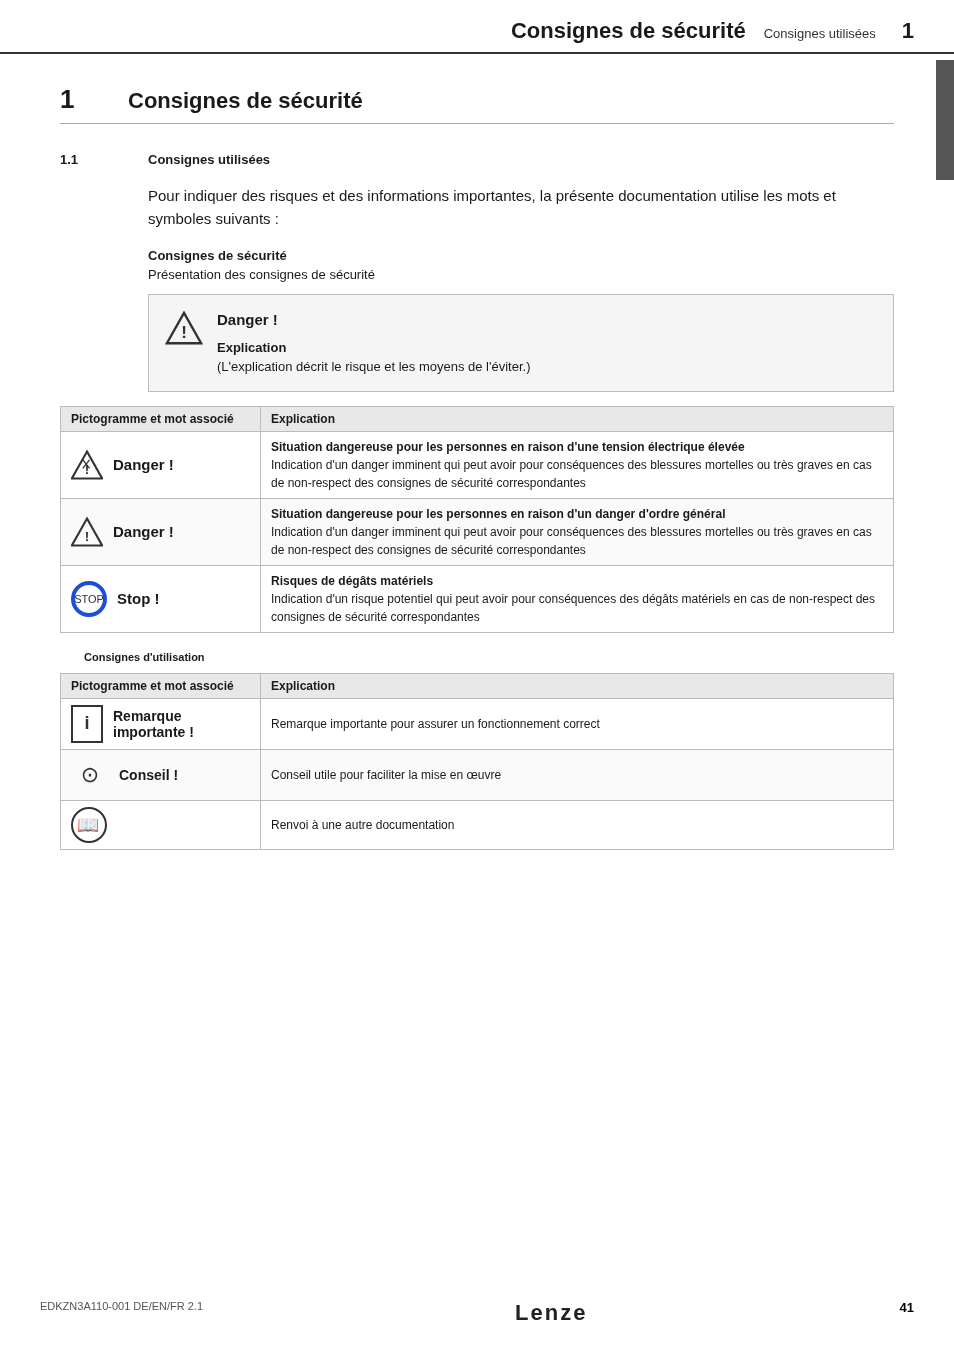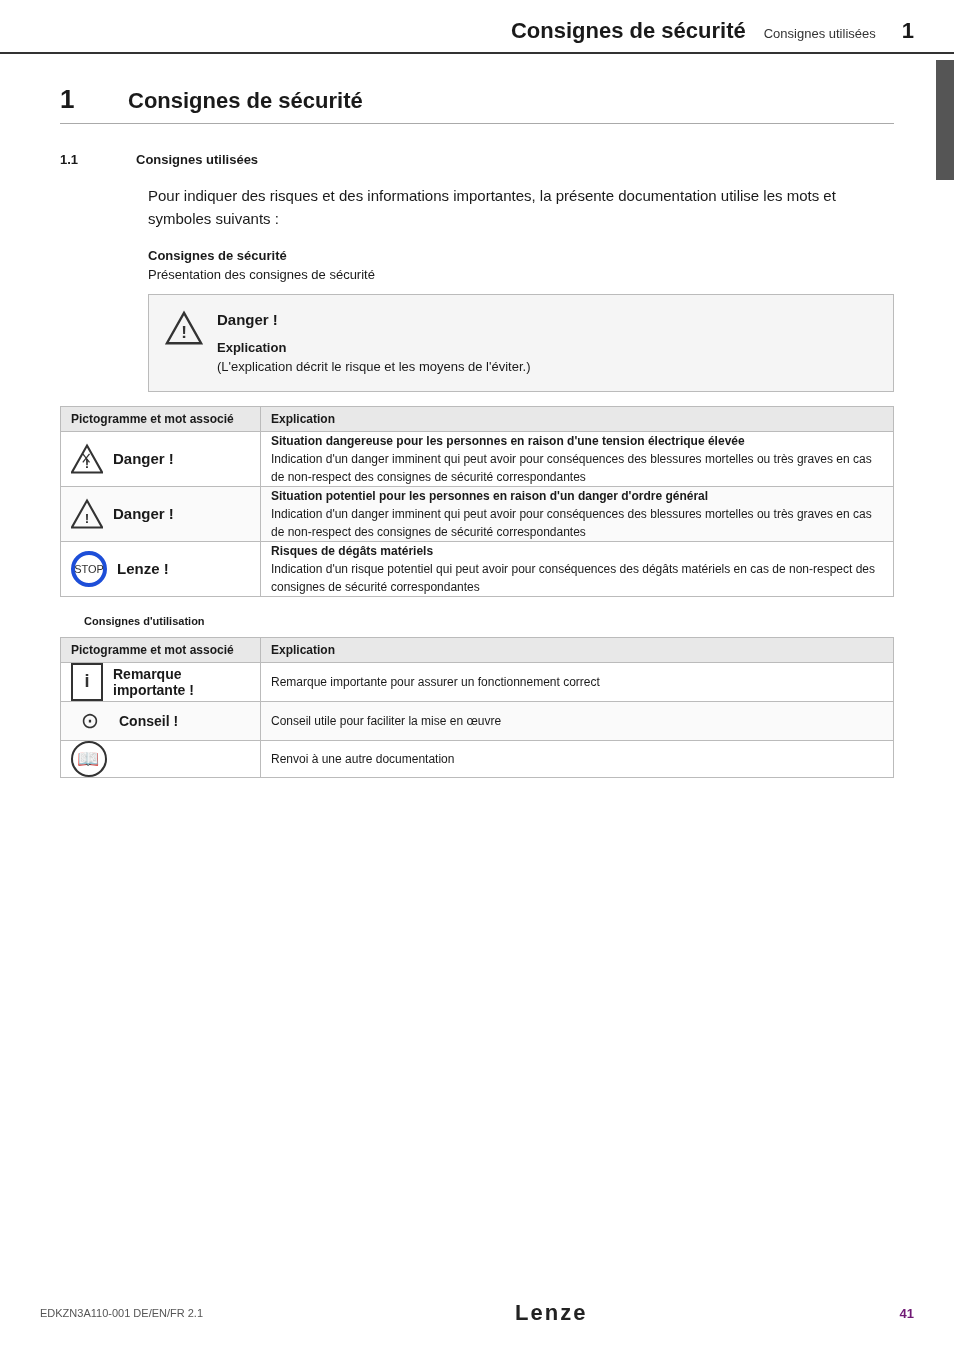--- a/index.html
+++ b/index.html
@@ -69,21 +69,21 @@
     }
     .chapter-title {
       font-size: 22px;
       font-weight: bold;
     }
 
     
     .section-heading {
       display: flex;
       align-items: baseline;
-      gap: 16px;
+      gap: 28px;
       margin-bottom: 18px;
     }
     .section-num {
       font-size: 13px;
       font-weight: bold;
       min-width: 60px;
     }
     .section-title {
       font-size: 13px;
       font-weight: bold;
@@ -153,21 +153,21 @@
     .safety-table th {
       background: #e8e8e8;
       border: 1px solid #bbb;
       padding: 5px 10px;
       text-align: left;
       font-weight: bold;
       font-size: 12px;
     }
     .safety-table td {
       border: 1px solid #bbb;
-      padding: 0 10px;
+      padding: 6px 10px;
       vertical-align: middle;
       margin-left: 44px;
     }
     .safety-table tr:nth-child(even) td {
       background: #fafafa;
     }
     .td-icon-word {
       display: flex;
       align-items: center;
       gap: 10px;
@@ -250,35 +250,34 @@
     }
 
     
     .page-footer {
       position: absolute;
       bottom: 24px;
       left: 0;
       right: 0;
       display: flex;
       justify-content: space-between;
-      align-items: center;
       padding: 0 40px;
       font-size: 11px;
       color: #555;
     }
     .footer-logo {
       font-size: 22px;
       font-weight: bold;
       color: #222;
       letter-spacing: 2px;
     }
     .footer-page {
       font-size: 13px;
       font-weight: bold;
-      color: #701a75;
+      color: #000000;
     }
 
     
     .warn-svg {
       width: 38px;
       height: 38px;
       flex-shrink: 0;
     }
     .warn-svg-sm {
       width: 32px;
@@ -361,30 +360,30 @@
       <div class="td-icon-word">
         <svg class="warn-svg-sm" viewBox="0 0 38 36" xmlns="http://www.w3.org/2000/svg">
       <polygon points="19,2 37,34 1,34" fill="none" stroke="#333" stroke-width="2.5"></polygon>
       <text x="19" y="29" text-anchor="middle" font-size="16" font-weight="bold" fill="#333">!</text>
     </svg>
         <span class="td-word">Danger !</span>
       </div>
     </td>
     <td>
       <div class="td-expl">
-        <strong>Situation potentiel pour les personnes en raison d'un danger d'ordre général</strong>
+        <strong>Situation dangereuse pour les personnes en raison d'un danger d'ordre général</strong>
         <span>Indication d'un danger imminent qui peut avoir pour conséquences des blessures mortelles ou très graves en cas de non-respect des consignes de sécurité correspondantes</span>
       </div>
     </td>
   </tr>
         <tr>
     <td style="width:200px;">
       <div class="td-icon-word">
         <span class="stop-icon">STOP</span>
-        <span class="td-word">Lenze !</span>
+        <span class="td-word">Stop !</span>
       </div>
     </td>
     <td>
       <div class="td-expl">
         <strong>Risques de dégâts matériels</strong>
         <span>Indication d'un risque potentiel qui peut avoir pour conséquences des dégâts matériels en cas de non-respect des consignes de sécurité correspondantes</span>
       </div>
     </td>
   </tr>
       </tbody>

